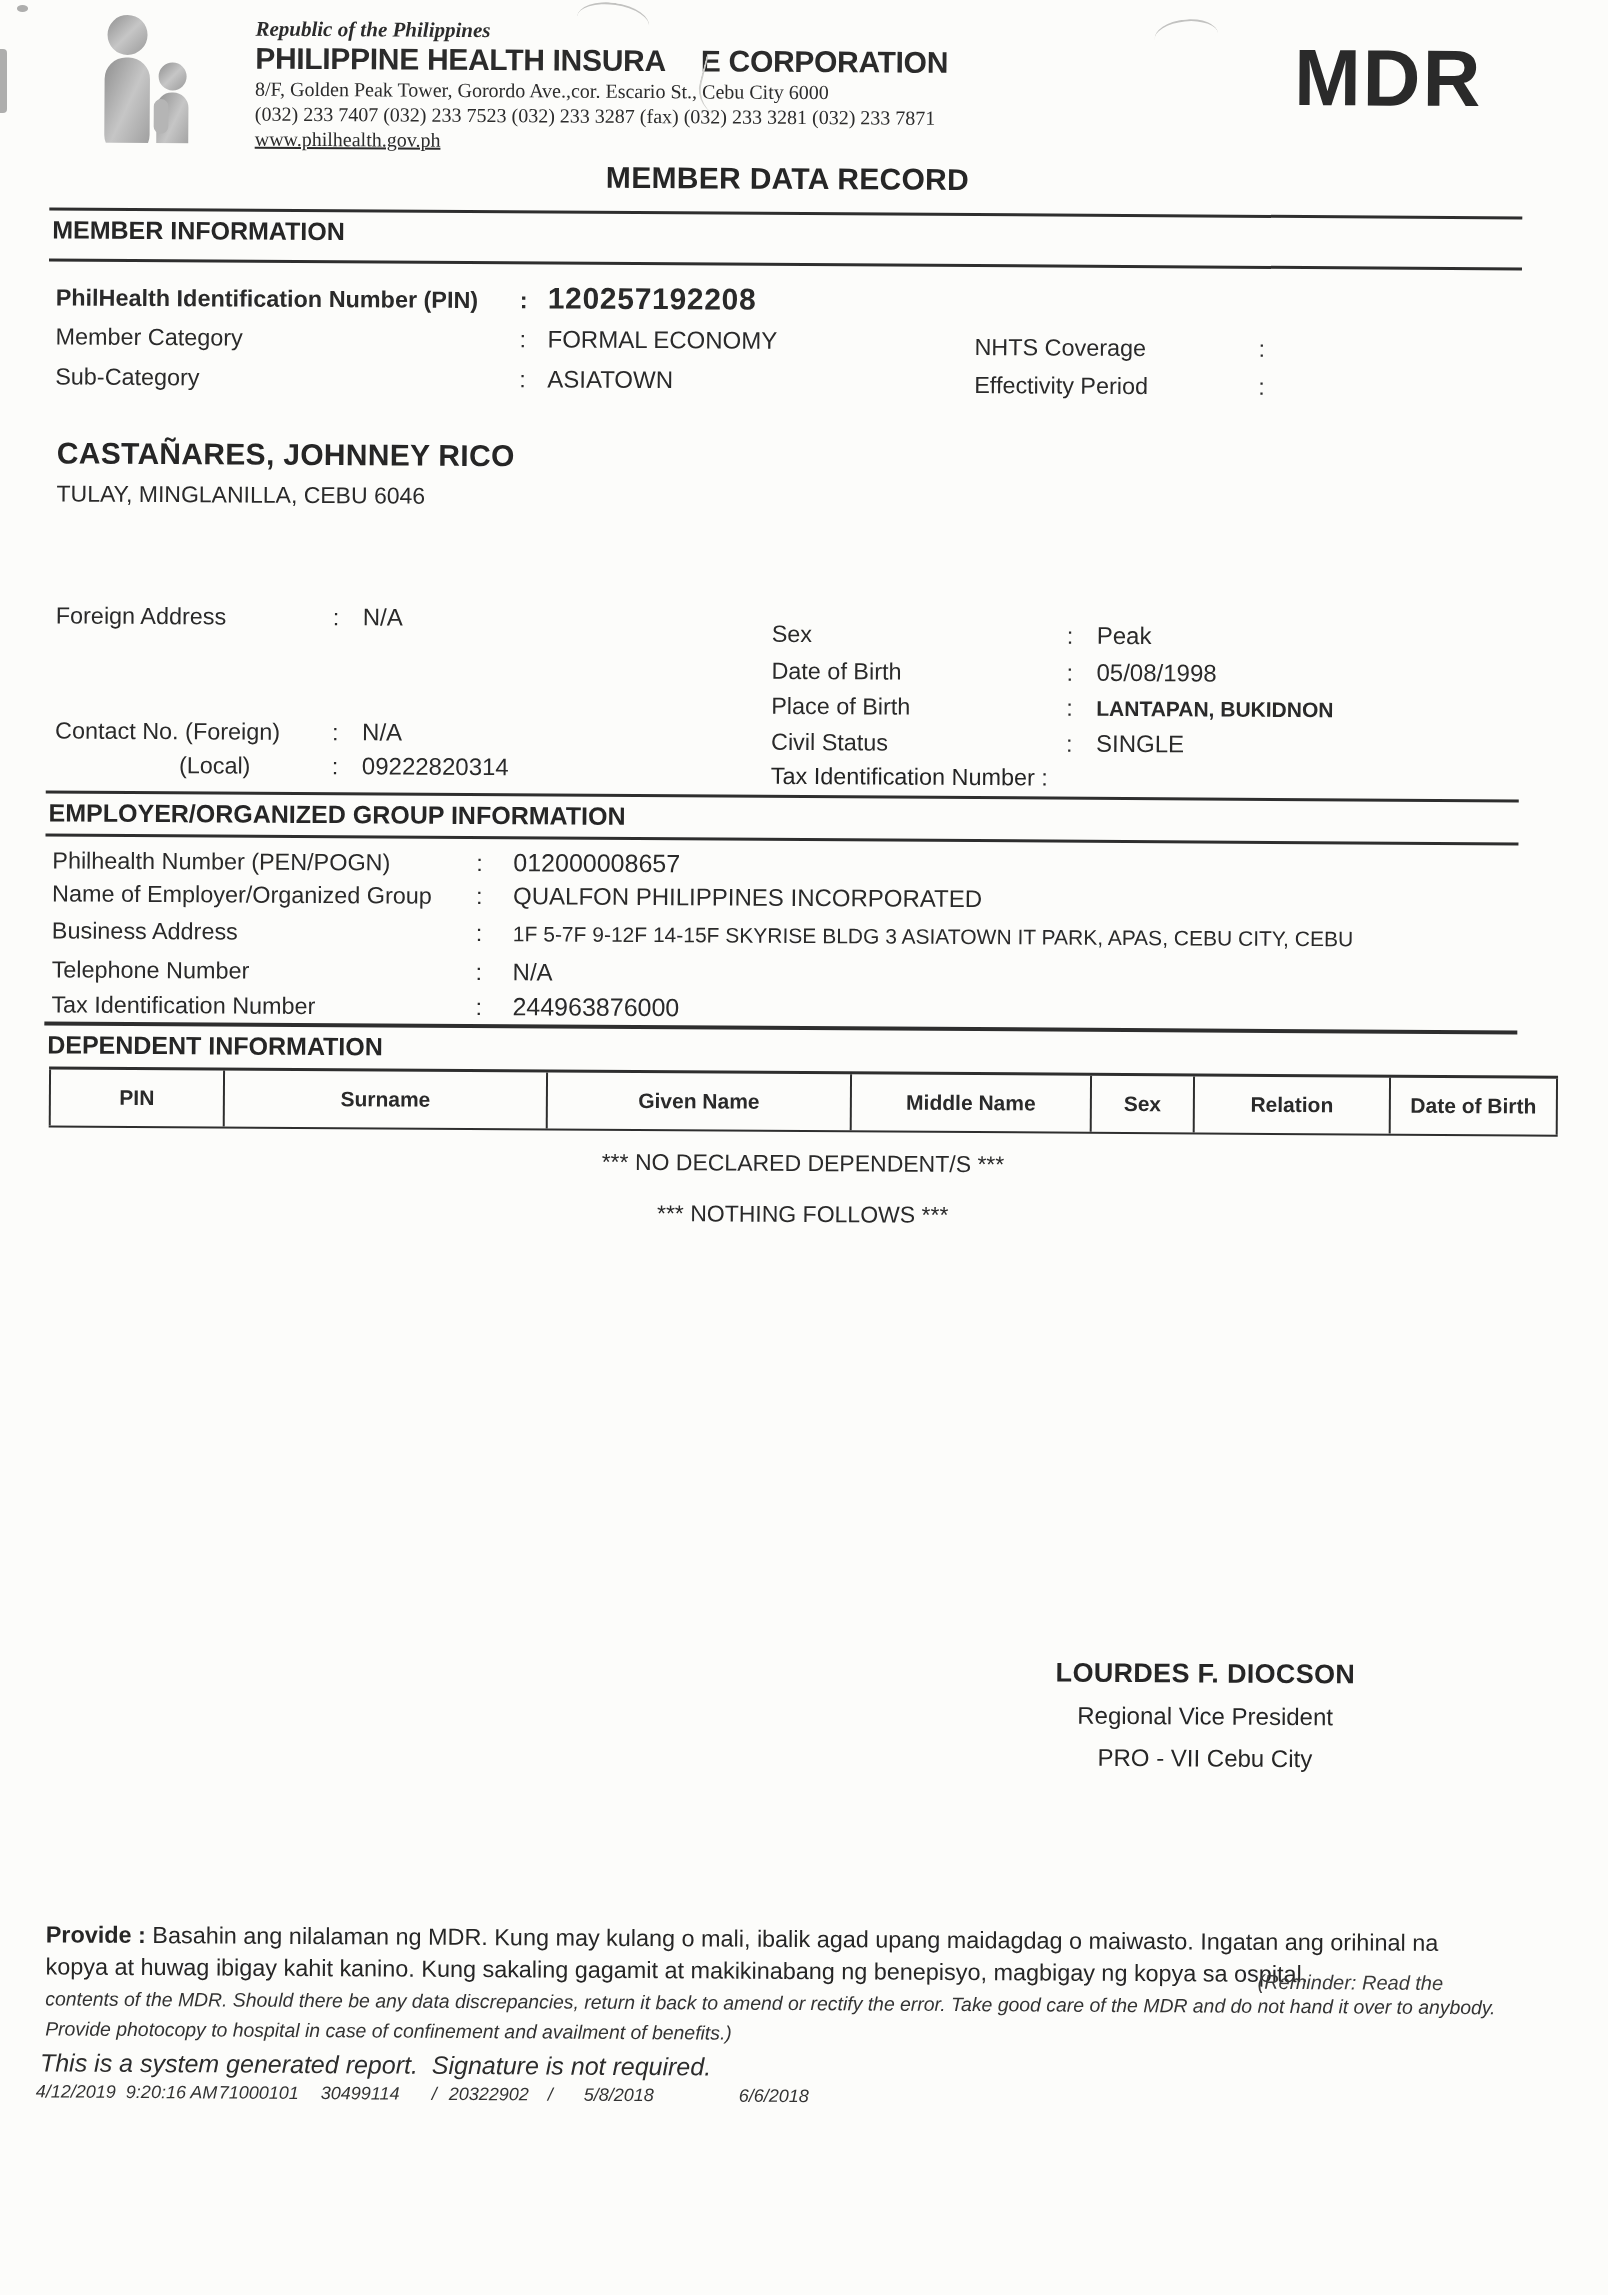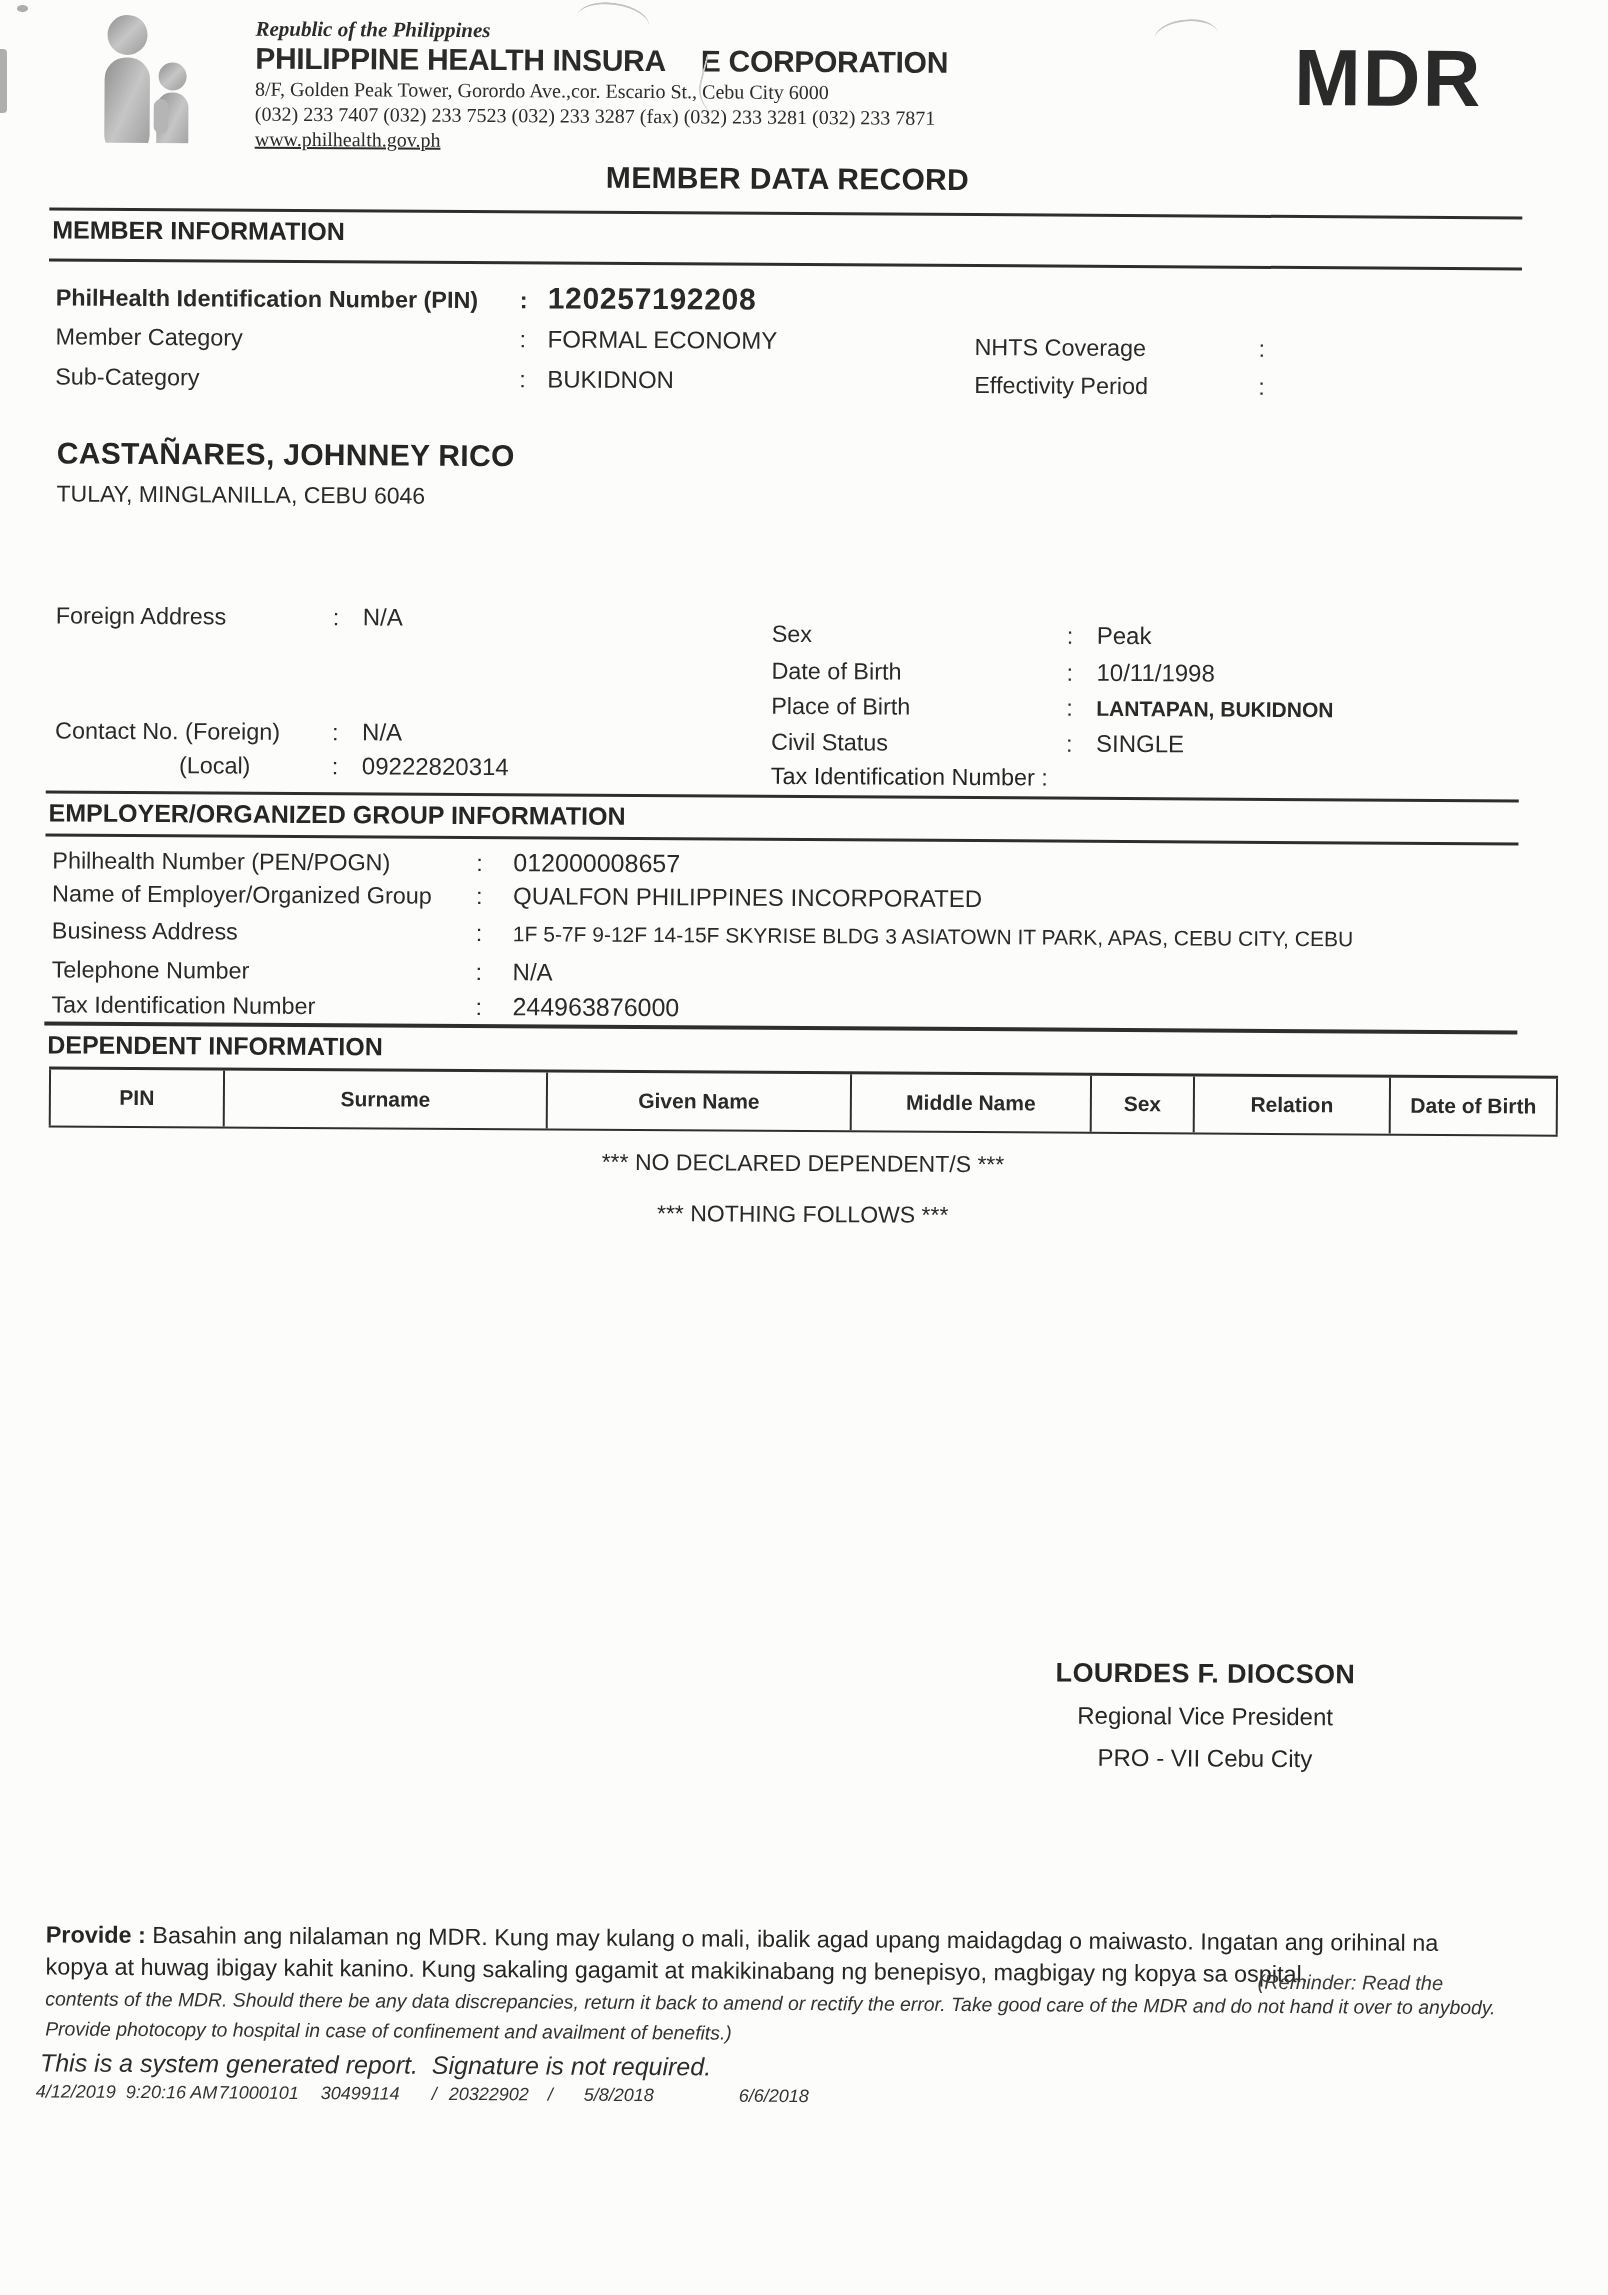--- a/index.html
+++ b/index.html
@@ -143,21 +143,21 @@
       <span class="val pin-val">120257192208</span>
     </div>
     <div class="row pin-grid abs" style="top:327px; left:57px;">
       <span class="lbl">Member Category</span>
       <span class="colon">:</span>
       <span class="val">FORMAL ECONOMY</span>
     </div>
     <div class="row pin-grid abs" style="top:367px; left:57px;">
       <span class="lbl">Sub-Category</span>
       <span class="colon">:</span>
-      <span class="val">BUKIDNON</span>
+      <span class="val">ASIATOWN</span>
     </div>
     <div class="row nhts-grid abs" style="top:333px; left:976px;">
       <span class="lbl">NHTS Coverage</span>
       <span class="colon">:</span>
       <span class="val"></span>
     </div>
     <div class="row nhts-grid abs" style="top:371px; left:976px;">
       <span class="lbl">Effectivity Period</span>
       <span class="colon">:</span>
       <span class="val"></span>
@@ -183,21 +183,21 @@
     </div>
 
     <div class="row midr-grid abs" style="top:620px; left:775px;">
       <span class="lbl">Sex</span>
       <span class="colon">:</span>
       <span class="val">Peak</span>
     </div>
     <div class="row midr-grid abs" style="top:657px; left:775px;">
       <span class="lbl">Date of Birth</span>
       <span class="colon">:</span>
-      <span class="val">10/11/1998</span>
+      <span class="val">05/08/1998</span>
     </div>
     <div class="row midr-grid abs" style="top:693px; left:775px;">
       <span class="lbl">Place of Birth</span>
       <span class="colon">:</span>
       <span class="val pob-val">LANTAPAN, BUKIDNON</span>
     </div>
     <div class="row midr-grid abs" style="top:728px; left:775px;">
       <span class="lbl">Civil Status</span>
       <span class="colon">:</span>
       <span class="val">SINGLE</span>

